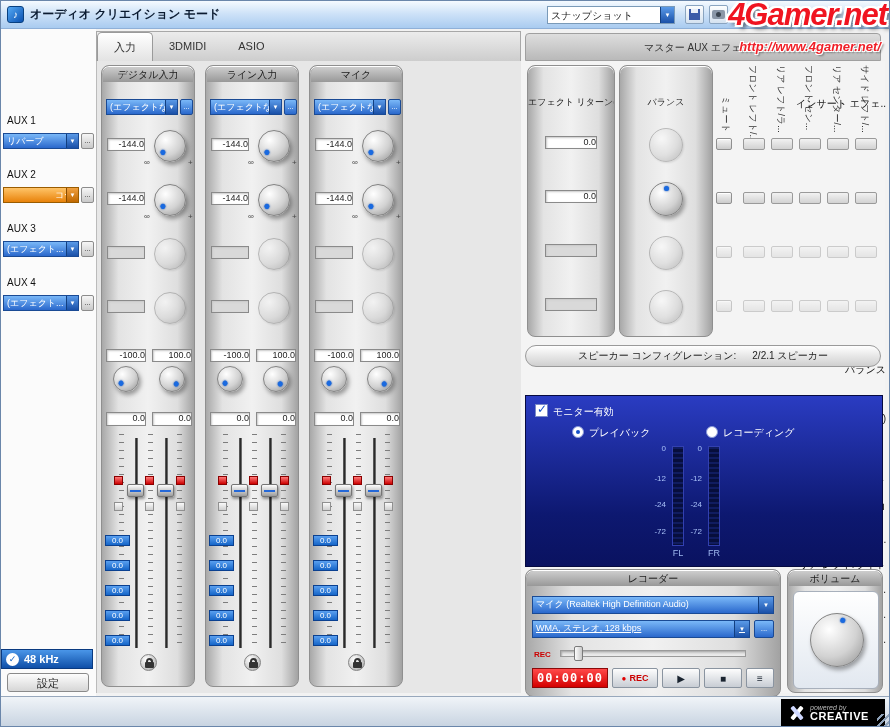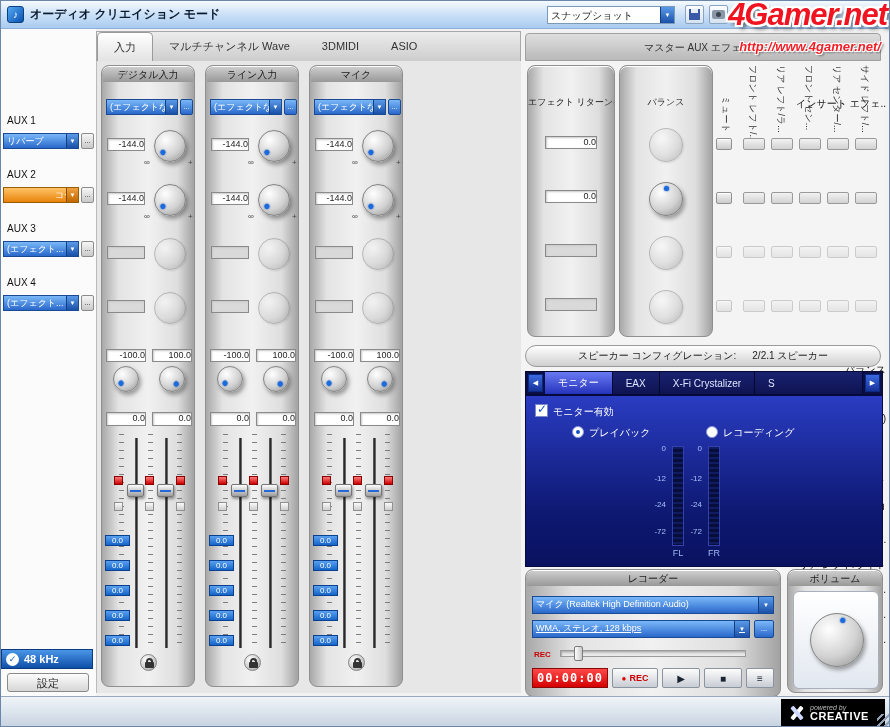--- a/index.html
+++ b/index.html
@@ -195,21 +195,20 @@
       <span class="cam-icon"></span>
     </div>
   <div class="help-btn" style="z-index:6;">?</div>
   <div class="watermark">
     <div class="wm-name">4Gamer.net</div>
     <div class="wm-url">http://www.4gamer.net/</div>
   </div>
 
   <div class="tabstrip">
     <div class="tab active">入力</div>
-    <div class="tab">マルチチャンネル Wave</div>
     <div class="tab">3DMIDI</div>
     <div class="tab">ASIO</div>
   </div>
   <div class="master-header">マスター AUX エフェクト</div>
 
   <div class="sb-label" style="top:96px;">インサート エフェ...</div>
   <div class="sb-label left" style="top:114px;">AUX 1</div>
   <div class="combo" style="left:2px; top:132px; width:76px;">
     <span class="ctext">リバーブ</span>
     <span class="combo-arr">▼</span>
@@ -470,28 +469,20 @@
   <div class="r-box dim" style="left:742px; top:299px;"></div>
   <div class="r-box dim" style="left:770px; top:299px;"></div>
   <div class="r-box dim" style="left:798px; top:299px;"></div>
   <div class="r-box dim" style="left:826px; top:299px;"></div>
   <div class="r-box dim" style="left:854px; top:299px;"></div>
 
   <div class="spk-config-bar">
     <span>スピーカー コンフィグレーション:</span>
     <span>2/2.1 スピーカー</span>
   </div>
-  <div class="mon-tabs">
-    <div class="arrow-btn">◀</div>
-    <div class="mtab active">モニター</div>
-    <div class="mtab">EAX</div>
-    <div class="mtab">X-Fi Crystalizer</div>
-    <div class="mtab" style="flex:1;">S</div>
-    <div class="arrow-btn">▶</div>
-  </div>
   <div class="mon-body">
     <span class="cb">
         <i class="ck">✓</i>
       </span>
     <span class="cb-label">モニター有効</span>
     <span class="radio sel" style="left:46px;">
         <i></i>
       </span>
     <span class="r-label" style="left:63px;">プレイバック</span>
     <span class="radio" style="left:180px;"></span>

